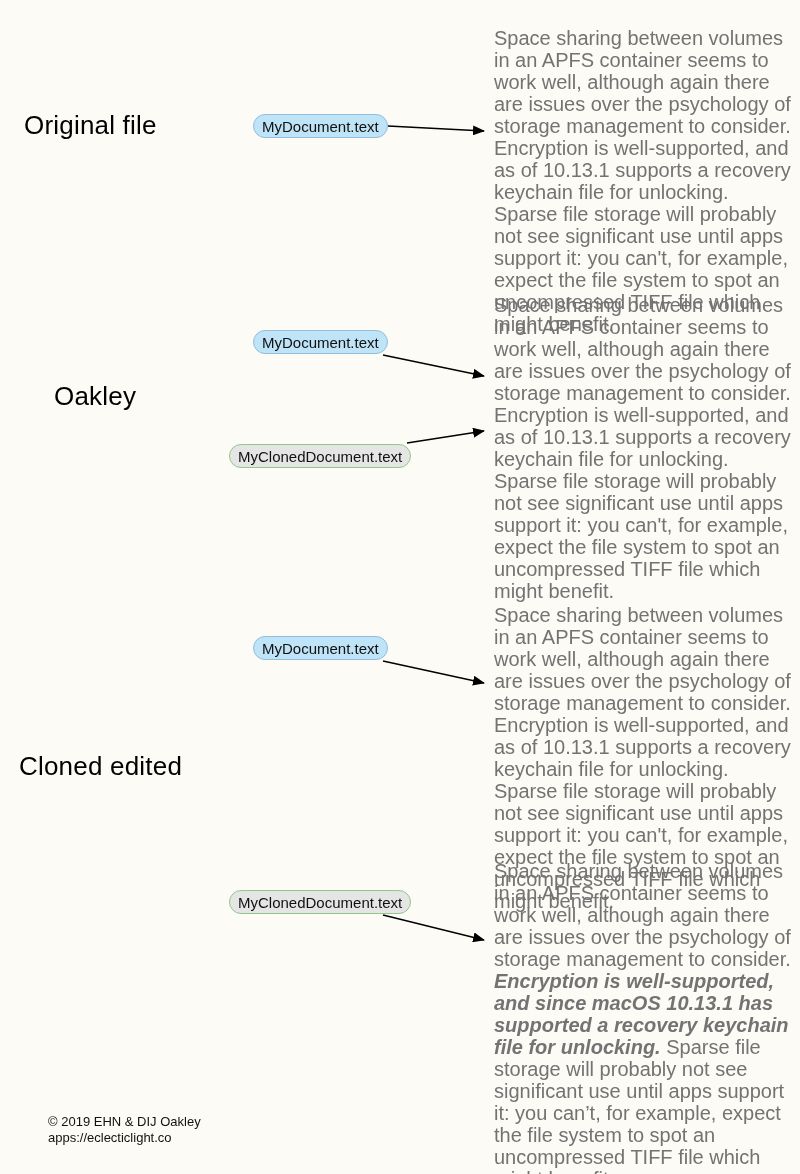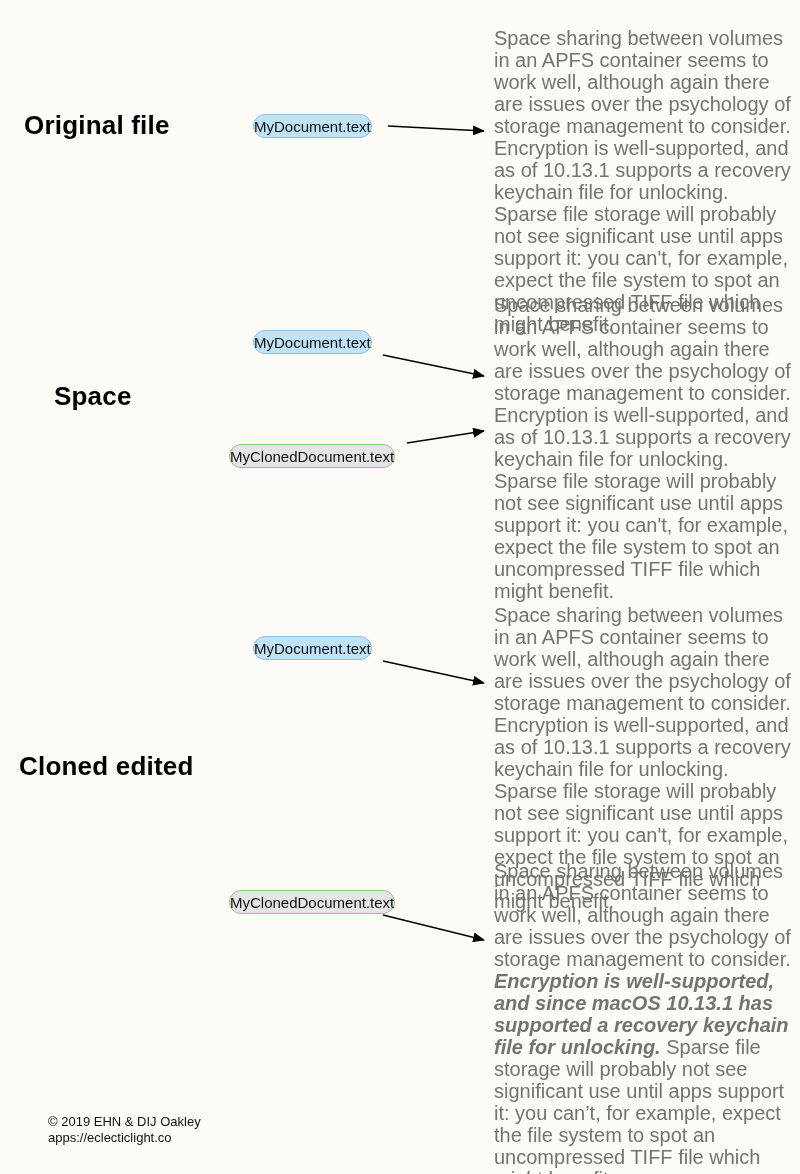--- a/index.html
+++ b/index.html
@@ -3,43 +3,43 @@
 <meta charset="utf-8">
 <style>
   html, body { margin: 0; padding: 0; }
   body {
     width: 800px; height: 1174px; position: relative; overflow: hidden;
     background: #fdfbf5;
     font-family: "Liberation Sans", "DejaVu Sans", sans-serif;
     color: #111;
   }
   .section-title {
-    position: absolute; font-weight: bold; font-size: 26px; color: #000;
+    position: absolute; font-weight: normal; font-size: 26px; color: #000;
     letter-spacing: 0.2px;
   }
   .pill {
-    position: absolute; height: 24px; line-height: 24px; padding: 0 0;
+    position: absolute; height: 24px; line-height: 24px; padding: 0 8px;
     border-radius: 12px; font-size: 15px; color: #111; white-space: nowrap;
     box-sizing: border-box;
   }
   .pill.blue { background: #bfe3f7; border: 1px solid #8fbfdc; }
   .pill.green { background: #e5e5e5; border: 1px solid #93c78a; }
   .doc {
     position: absolute; left: 494px; width: 300px;
     font-size: 20px; line-height: 22px; color: #737373;
   }
   .doc b { font-weight: bold; font-style: italic; }
   svg.arrows { position: absolute; left: 0; top: 0; pointer-events: none; }
   .footer { position: absolute; left: 48px; top: 1114px; font-size: 13px; line-height: 16px; color: #111; }
 </style>
 </head>
 <body>
 
 <div class="section-title" style="left:24px; top:110px;">Original file</div>
-<div class="section-title" style="left:54px; top:381px;">Space</div>
+<div class="section-title" style="left:54px; top:381px;">Oakley</div>
 <div class="section-title" style="left:19px; top:751px;">Cloned edited</div>
 
 <svg class="arrows" width="800" height="1174">
   <defs>
     <marker id="ah" markerWidth="12" markerHeight="10" refX="11" refY="5" orient="auto" markerUnits="userSpaceOnUse">
       <path d="M0,0 L12,5 L0,10 z" fill="#000"></path>
     </marker>
   </defs>
   <line x1="388" y1="126" x2="484" y2="131" stroke="#000" stroke-width="1.4" marker-end="url(#ah)"></line>
   <line x1="383" y1="355" x2="484" y2="376" stroke="#000" stroke-width="1.4" marker-end="url(#ah)"></line>

